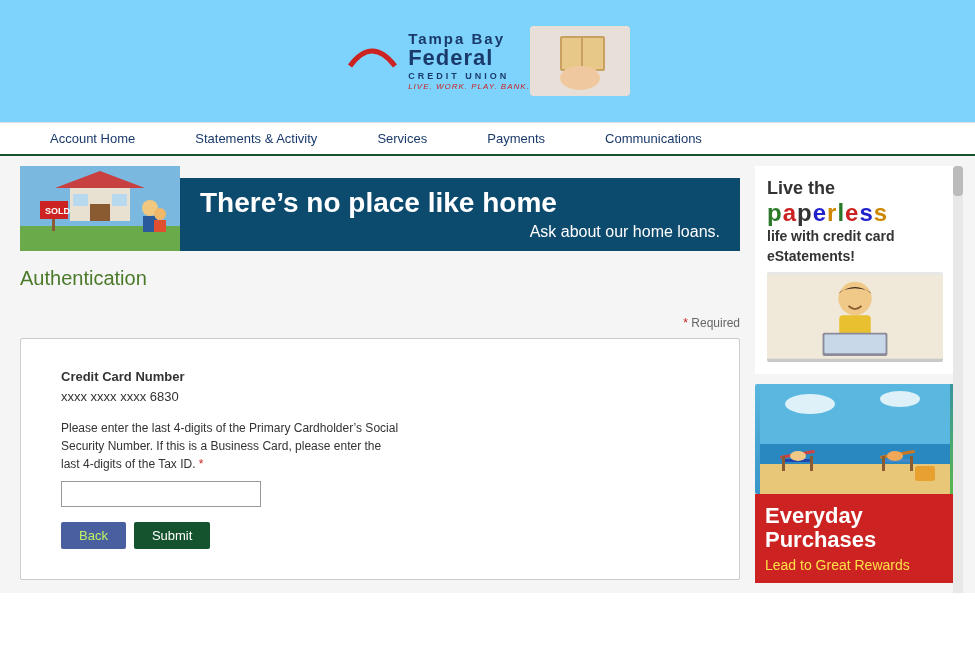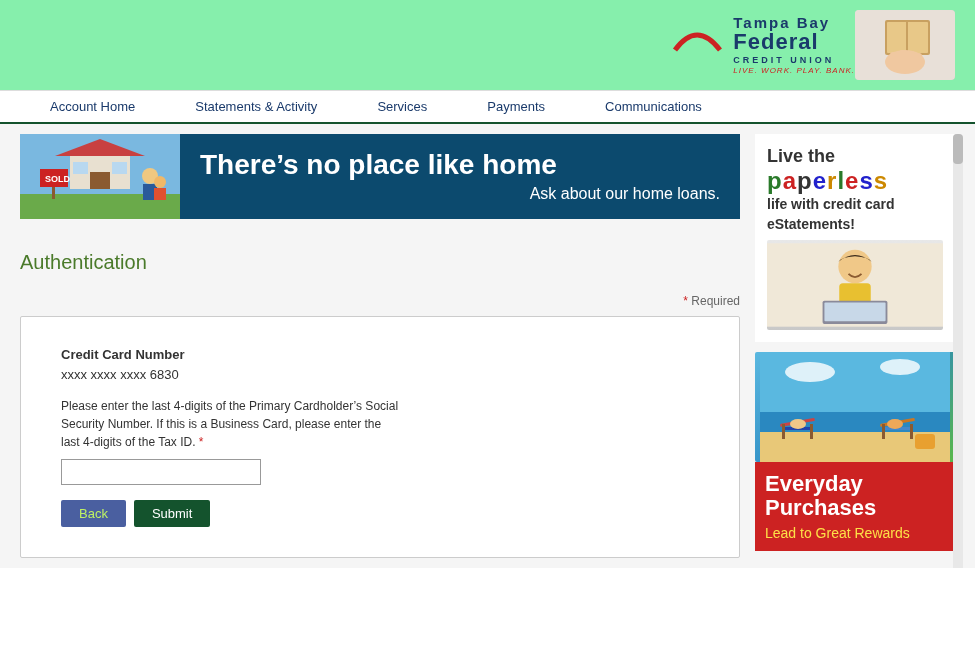--- a/index.html
+++ b/index.html
@@ -2,23 +2,23 @@
 <html><head>
   <meta charset="utf-8">
   <style>
     * { margin: 0; padding: 0; box-sizing: border-box; }
     body { font-family: Arial, sans-serif; background: #fff; width: 975px; }
 
     
     .header {
       display: flex;
       align-items: center;
-      justify-content: flex-end;
-      padding: 10px 20px;
-      background: #86efac;
+      justify-content: center;
+      padding: 26px 20px;
+      background: #7dd3fc;
       border-bottom: 1px solid #ddd;
     }
     .logo-area {
       display: flex;
       flex-direction: column;
       align-items: flex-start;
     }
     .header-right-img {
       width: 100px;
       height: 70px;
@@ -60,23 +60,24 @@
       background: #f5f5f5;
     }
     .main-content {
       flex: 1;
       padding-right: 15px;
     }
 
     
     .banner {
       display: flex;
-      margin-bottom: 32px;
+      margin-bottom: 16px;
       height: 85px;
       overflow: hidden;
+      align-items: flex-end;
     }
     .banner-img-left {
       width: 160px;
       height: 85px;
       background: linear-gradient(135deg, #5a8a5a 0%, #4a7a9a 100%);
       position: relative;
       overflow: hidden;
       flex-shrink: 0;
     }
     .banner-text {
@@ -97,21 +98,21 @@
       font-size: 16px;
       color: #fff;
       text-align: right;
       margin-top: 4px;
     }
 
     
     .auth-title {
       font-size: 20px;
       color: #4a7a2a;
-      margin-bottom: 20px;
+      margin-bottom: 26px;
       font-weight: normal;
     }
     .required-note {
       text-align: right;
       font-size: 12px;
       color: #666;
       margin-bottom: 8px;
     }
     .required-star {
       color: #cc2222;

